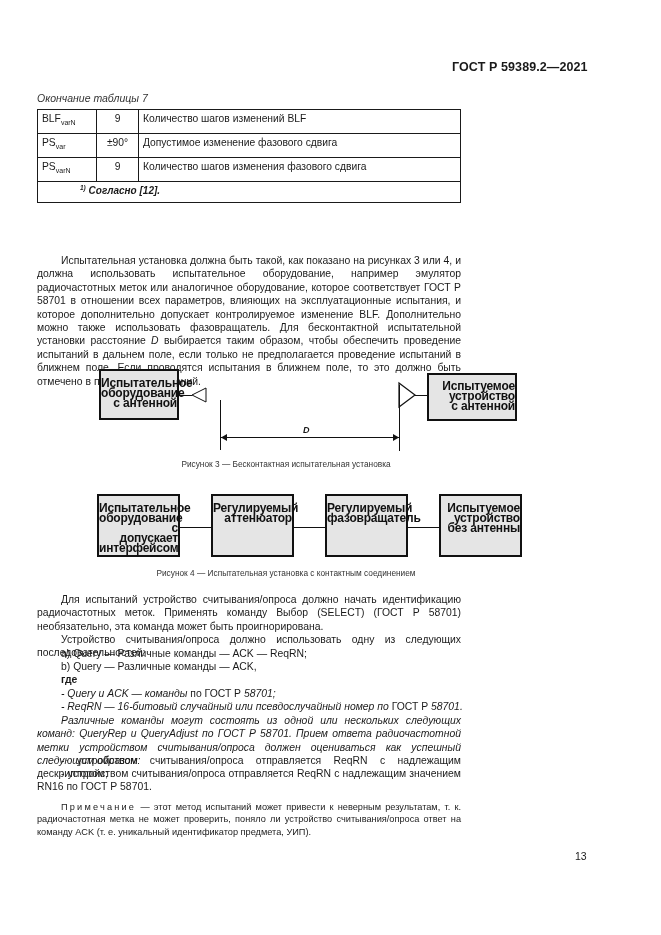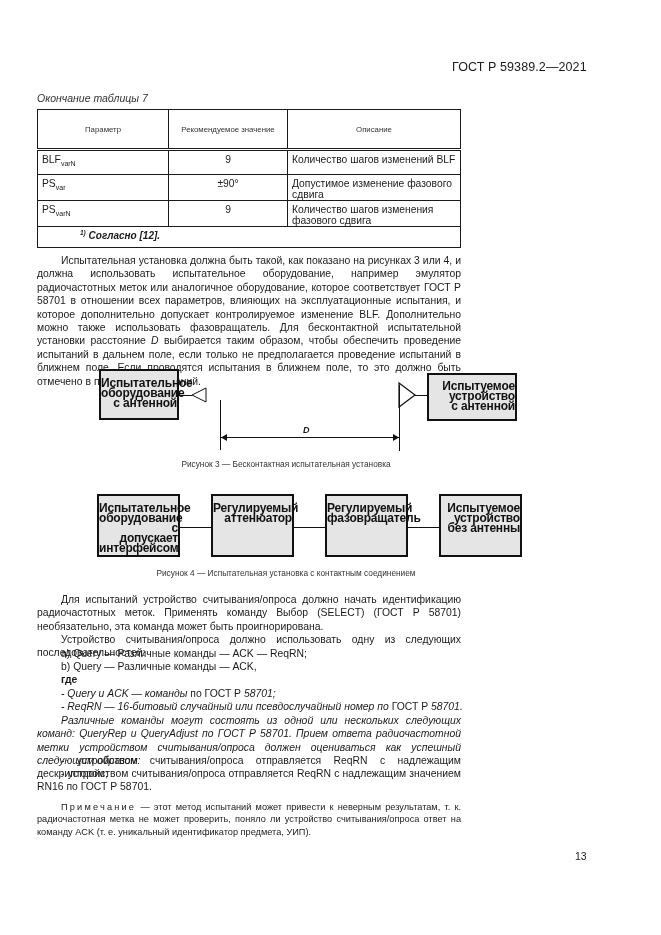--- a/index.html
+++ b/index.html
@@ -2,21 +2,21 @@
 <html><head>
 <meta charset="utf-8">
 <style>
   html, body { margin: 0; padding: 0; background: #ffffff; }
   body {
     width: 661px; height: 935px; position: relative; overflow: hidden;
     font-family: "Liberation Sans", sans-serif; color: #1a1a1a;
   }
   .abs { position: absolute; }
   .header-code {
-    left: 452px; top: 60px; font-size: 12.5px; font-weight: normal; letter-spacing: 0.1px;
+    left: 452px; top: 60px; font-size: 12.5px; font-weight: bold; letter-spacing: 0.1px;
   }
   .table-caption {
     left: 37px; top: 92px; font-size: 10.5px; font-style: italic; color: #333;
   }
   table.params {
     position: absolute; left: 37px; top: 109px; width: 424px;
     border-collapse: collapse; font-size: 10.3px;
   }
   table.params td, table.params th {
     border: 1px solid #1a1a1a; padding: 0 4px; vertical-align: top;
@@ -52,25 +52,20 @@
 </style>
 </head>
 <body>
 
 <div class="abs header-code">ГОСТ Р 59389.2—2021</div>
 
 <div class="abs table-caption">Окончание таблицы 7</div>
 
 <table class="params">
   <tbody>
-      <tr class="head-row">
-    <th style="width:122px">Параметр</th>
-    <th style="width:110px">Рекомендуемое значение</th>
-    <th>Описание</th>
-  </tr>
   <tr>
     <td><span>BLF</span><sub>varN</sub></td>
     <td class="center">9</td>
     <td>Количество шагов изменений BLF</td>
   </tr>
   <tr>
     <td><span>PS</span><sub>var</sub></td>
     <td class="center">±90°</td>
     <td>Допустимое изменение фазового сдвига</td>
   </tr>

